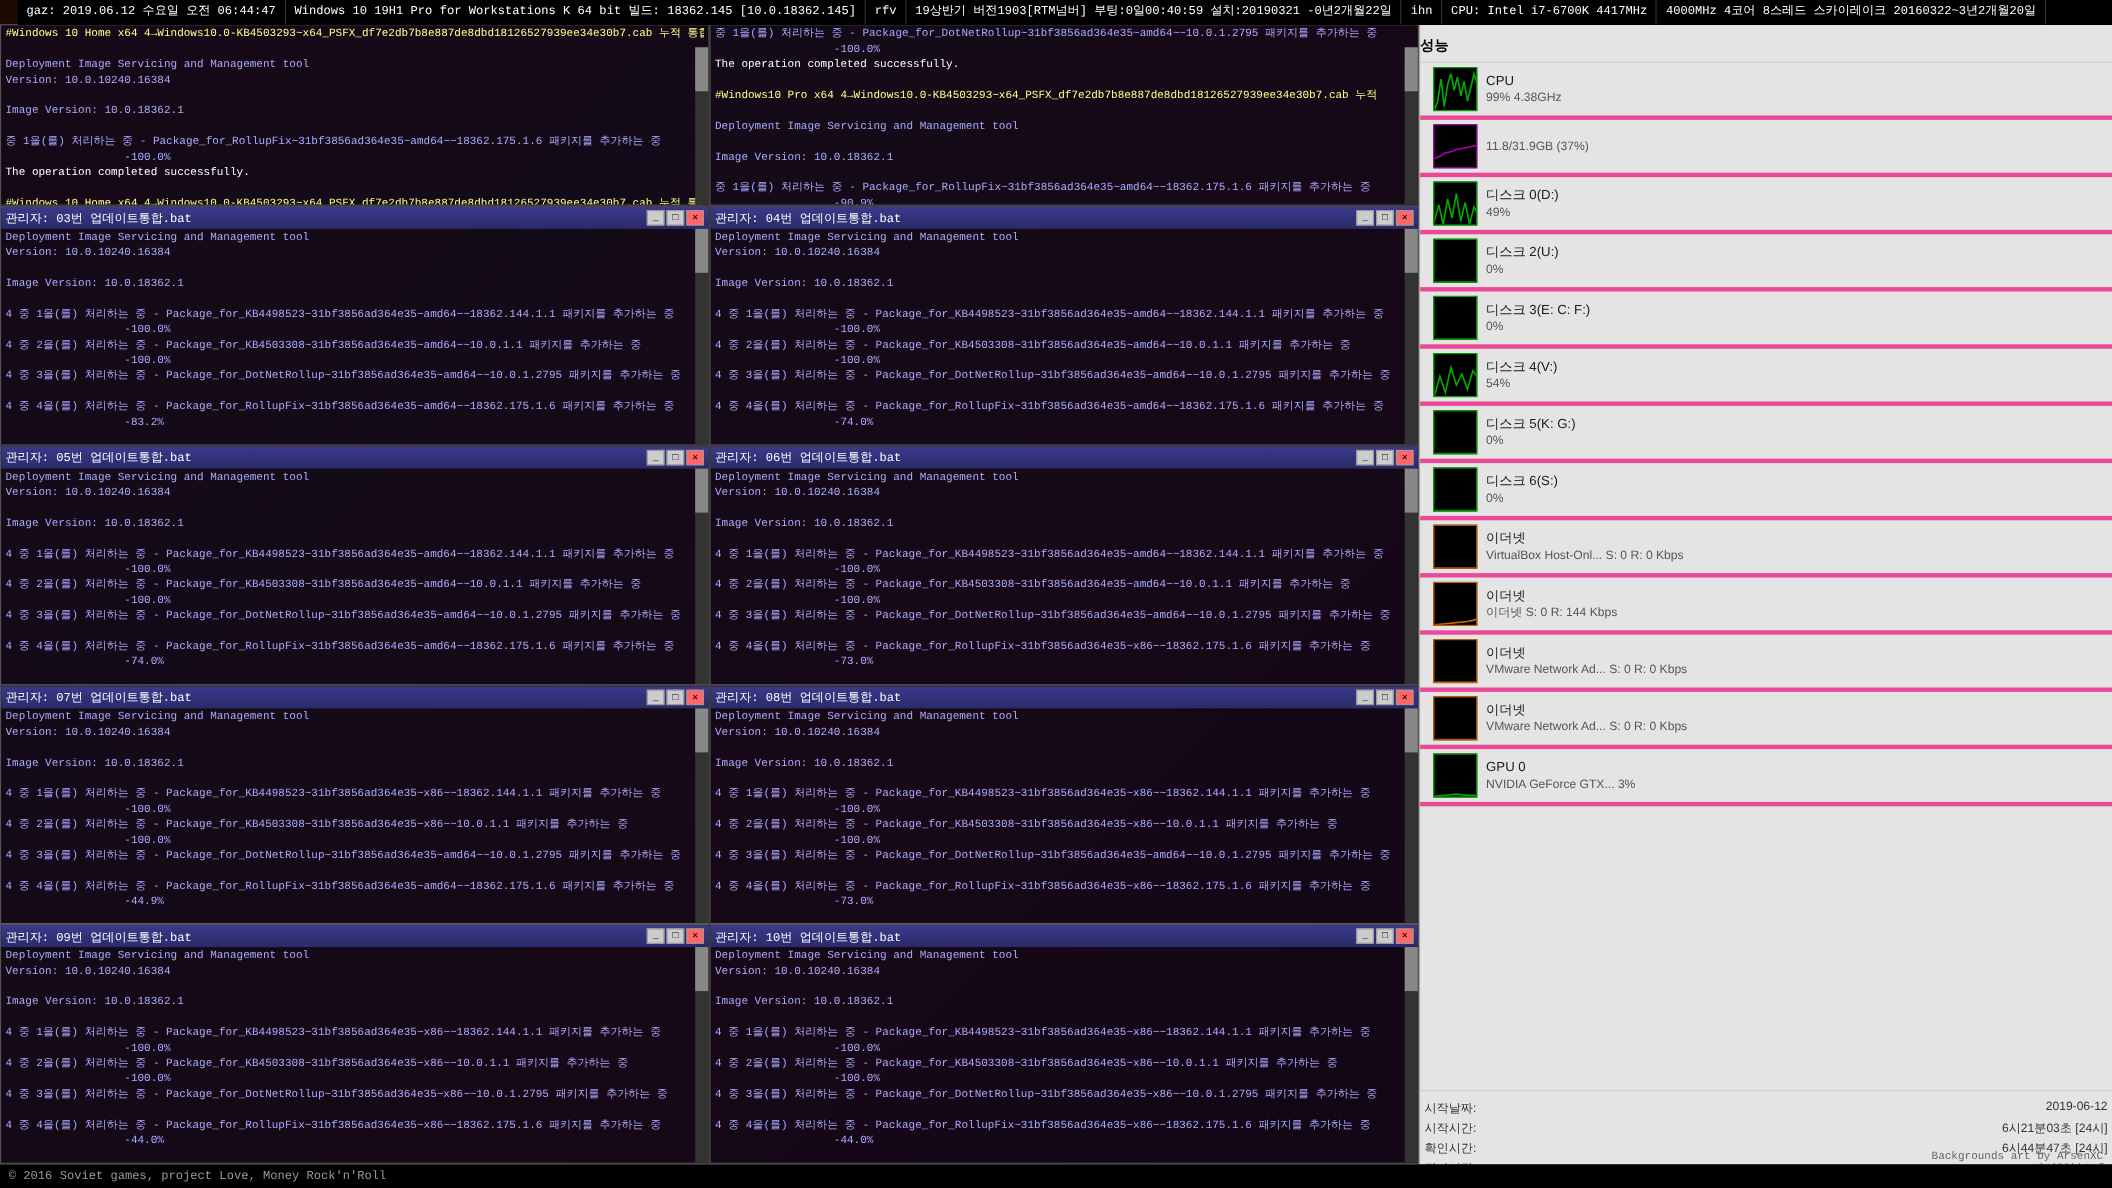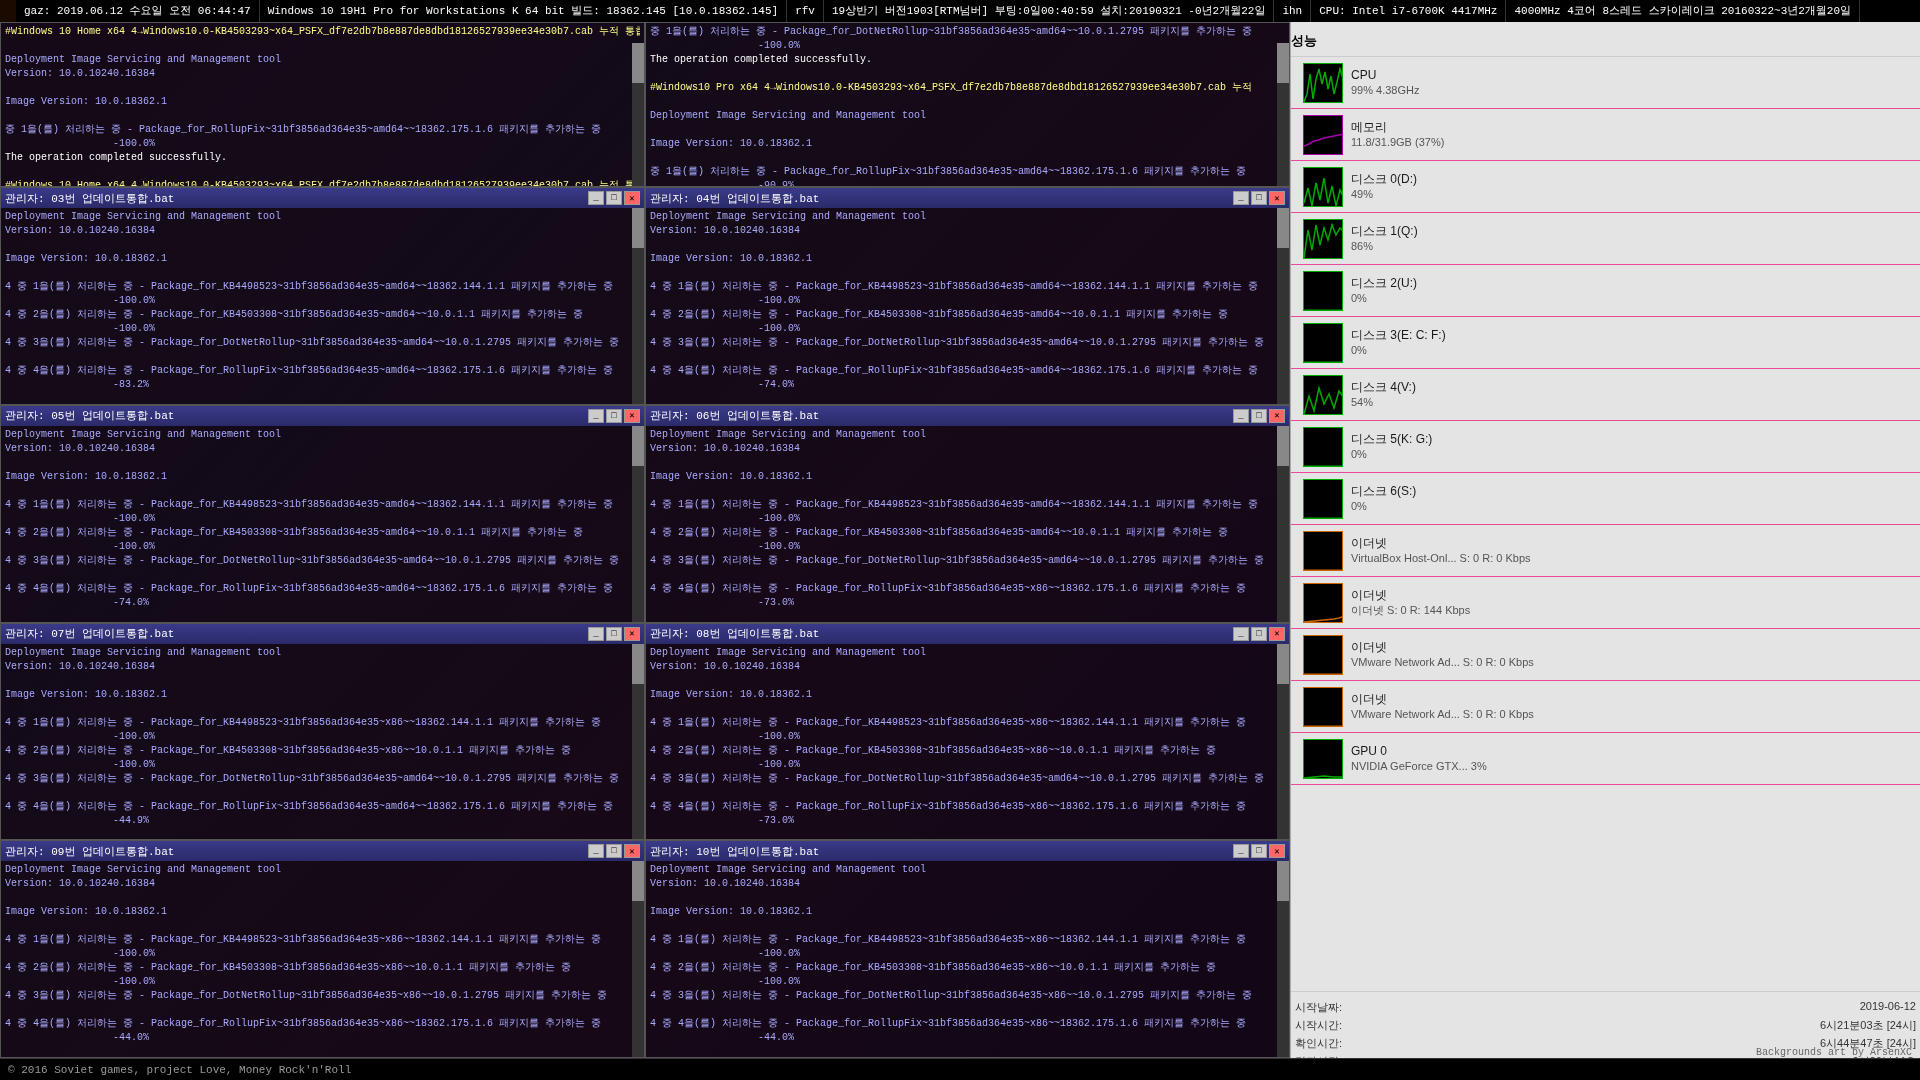--- a/index.html
+++ b/index.html
@@ -170,21 +170,21 @@
       font-size: 13px;
       font-weight: bold;
       color: #000;
       border-bottom: 1px solid #ccc;
     }
 
     .tm-row {
       display: flex;
       align-items: center;
       padding: 4px 12px;
-      border-bottom: 1px solid #ec4899;
+      border-bottom: 4px solid #ec4899;
       min-height: 52px;
     }
 
     .tm-graph {
       width: 40px;
       height: 40px;
       flex-shrink: 0;
       margin-right: 8px;
       border: 1px solid #ccc;
       background: #000;
@@ -560,48 +560,36 @@
     </div>
   </div>
 
   <div class="tm-row">
     <div class="tm-graph" style="border-color:#aa00aa;">
       <svg width="40" height="40" viewBox="0 0 40 40">
         <polyline points="0,30 5,28 10,25 15,24 20,22 25,21 30,20 35,19 40,18" fill="none" stroke="#aa00aa" stroke-width="1.5"></polyline>
       </svg>
     </div>
     <div class="tm-info">
-      <div class="tm-label">메모리</div>
       <div class="tm-sublabel">11.8/31.9GB (37%)</div>
     </div>
   </div>
 
   <div class="tm-row">
     <div class="tm-graph" style="border-color:#00aa00;">
       <svg width="40" height="40" viewBox="0 0 40 40">
         <polyline points="0,35 4,20 8,38 12,15 16,32 20,10 24,35 28,18 32,38 36,22 40,30" fill="none" stroke="#00aa00" stroke-width="1.5"></polyline>
       </svg>
     </div>
     <div class="tm-info">
       <div class="tm-label">디스크 0(D:)</div>
       <div class="tm-sublabel">49%</div>
     </div>
   </div>
 
-  <div class="tm-row">
-    <div class="tm-graph" style="border-color:#00aa00;">
-      <svg width="40" height="40" viewBox="0 0 40 40">
-        <polyline points="0,38 4,10 8,30 12,5 16,25 20,8 24,20 28,5 32,15 36,8 40,12" fill="none" stroke="#00aa00" stroke-width="1.5"></polyline>
-      </svg>
-    </div>
-    <div class="tm-info">
-      <div class="tm-label">디스크 1(Q:)</div>
-      <div class="tm-sublabel">86%</div>
-    </div>
-  </div>
 
   <div class="tm-row">
     <div class="tm-graph" style="border-color:#00aa00;">
       <svg width="40" height="40" viewBox="0 0 40 40">
         <line x1="0" y1="38" x2="40" y2="38" stroke="#00aa00" stroke-width="1"></line>
       </svg>
     </div>
     <div class="tm-info">
       <div class="tm-label">디스크 2(U:)</div>
       <div class="tm-sublabel">0%</div>

